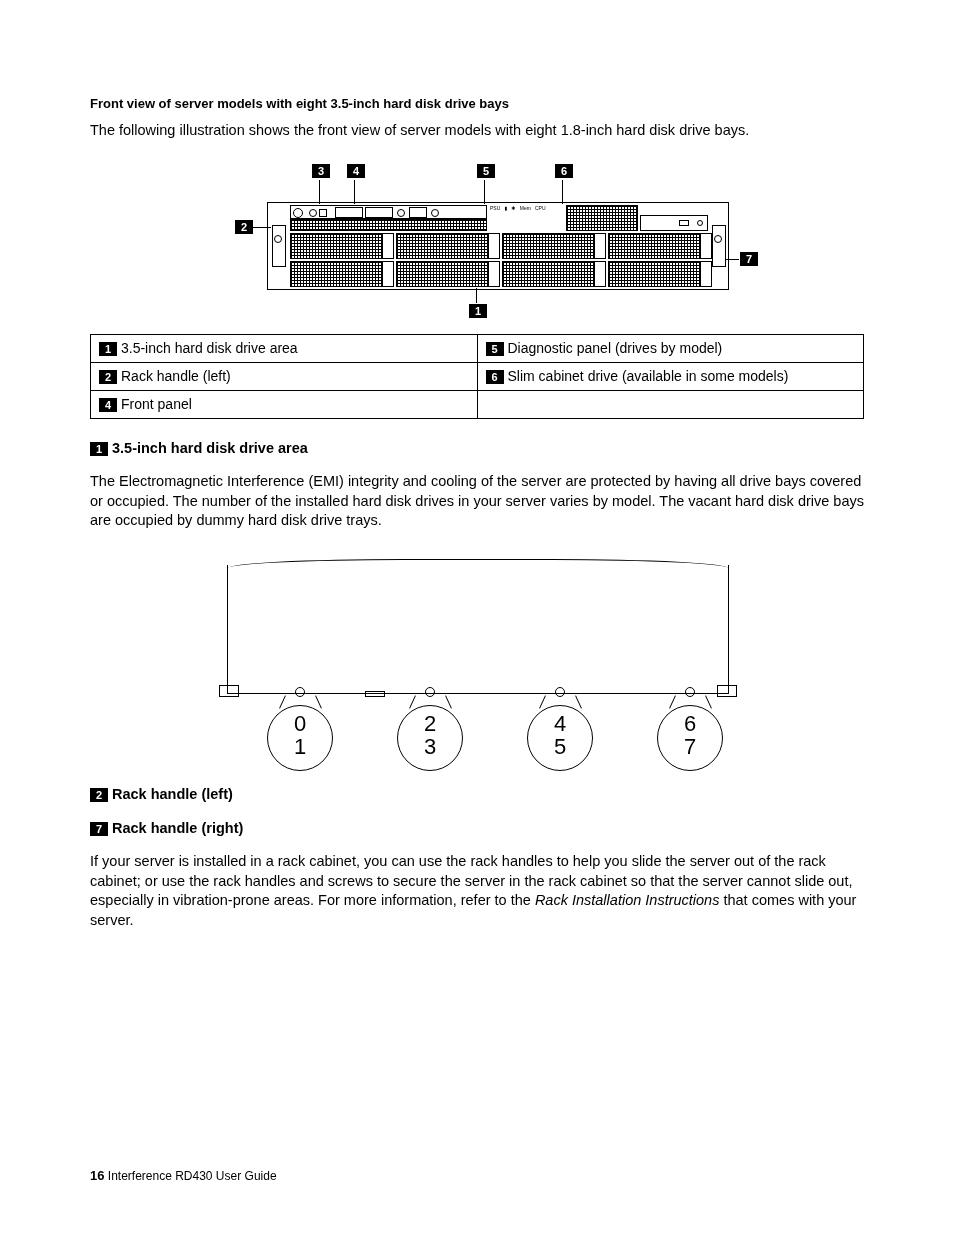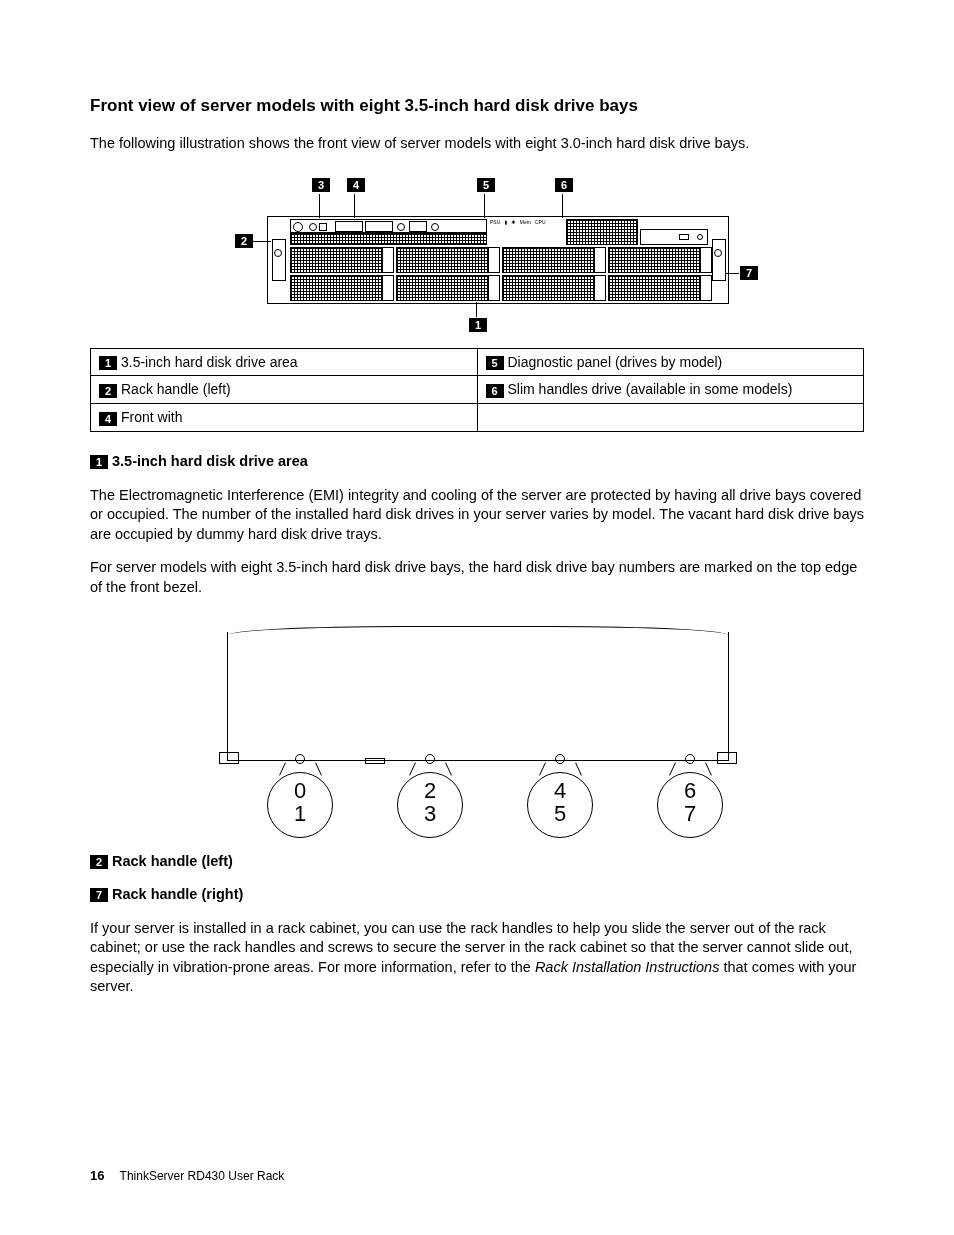--- a/index.html
+++ b/index.html
@@ -12,23 +12,23 @@
     background: #fff;
   }
   .page {
     width: 954px;
     height: 1235px;
     box-sizing: border-box;
     padding: 95px 90px 40px 90px;
     position: relative;
   }
   h2.section-title {
-    font-size: 17px;
+    font-size: 13px;
     font-weight: bold;
-    margin: 0 0 16px 0;
+    margin: 0 0 8px 0;
   }
   p { margin: 0 0 14px 0; }
   .fig-caption {
     font-style: italic;
     font-size: 13px;
     margin: 8px 0 14px 0;
   }
   .callout-num {
     display: inline-block;
     background: #000;
@@ -58,21 +58,21 @@
     font-weight: bold;
     margin: 0 0 14px 0;
     font-size: 14.5px;
   }
   .footer {
     position: absolute;
     bottom: 50px;
     left: 90px;
     font-size: 12px;
   }
-  .footer .pagenum { font-weight: bold; margin-right: 12px; font-size: 13px;}
+  .footer .pagenum { font-weight: bold; margin-right: 0; font-size: 13px;}
   
   .fig1 {
     width: 540px;
     margin: 24px auto 10px auto;
     position: relative;
     height: 160px;
   }
   .server-front {
     position: absolute;
     left: 60px; top: 38px;
@@ -118,21 +118,21 @@
   .bpleader { position:absolute; width:1px; background:#000; }
   .bpdot { position:absolute; width:8px; height:8px; border:1px solid #000; border-radius:50%; }
   .italic { font-style: italic; }
 </style>
 </head>
 <body>
 
 <div class="page">
 
   <h2 class="section-title">Front view of server models with eight 3.5-inch hard disk drive bays</h2>
-  <p>The following illustration shows the front view of server models with eight 3.0-inch hard disk drive bays.</p>
+  <p>The following illustration shows the front view of server models with eight 1.8-inch hard disk drive bays.</p>
 
   <div class="fig1">
 
     <div class="cnum" style="left:105px; top:0;">3</div>
     <div class="leader" style="left:112px; top:16px; width:1px; height:24px;"></div>
     <div class="cnum" style="left:140px; top:0;">4</div>
     <div class="leader" style="left:147px; top:16px; width:1px; height:24px;"></div>
     <div class="cnum" style="left:270px; top:0;">5</div>
     <div class="leader" style="left:277px; top:16px; width:1px; height:24px;"></div>
     <div class="cnum" style="left:348px; top:0;">6</div>
@@ -196,34 +196,33 @@
 
 
   <table class="legend">
     <tbody>
         <tr>
       <td><span class="callout-num">1</span><span>3.5-inch hard disk drive area</span></td>
       <td><span class="callout-num">5</span><span>Diagnostic panel (drives by model)</span></td>
     </tr>
     <tr>
       <td><span class="callout-num">2</span><span>Rack handle (left)</span></td>
-      <td><span class="callout-num">6</span><span>Slim handles drive (available in some models)</span></td>
+      <td><span class="callout-num">6</span><span>Slim cabinet drive (available in some models)</span></td>
     </tr>
     <tr>
-      <td><span class="callout-num">4</span><span>Front with</span></td>
+      <td><span class="callout-num">4</span><span>Front panel</span></td>
       <td></td>
     </tr>
   </tbody>
     </table>
 
   <div class="sub-heading">
     <span class="callout-num">1</span><span>3.5-inch hard disk drive area</span>
   </div>
   <p>The Electromagnetic Interference (EMI) integrity and cooling of the server are protected by having all drive bays covered or occupied. The number of the installed hard disk drives in your server varies by model. The vacant hard disk drive bays are occupied by dummy hard disk drive trays.</p>
-  <p>For server models with eight 3.5-inch hard disk drive bays, the hard disk drive bay numbers are marked on the top edge of the front bezel.</p>
 
   <div class="fig2">
     <div class="server-top"></div>
     <div class="handle" style="left:22px; top:130px;"></div>
     <div class="handle" style="left:520px; top:130px;"></div>
 
     <div class="bpdot" style="left:98px; top:132px;"></div>
     <div class="bpdot" style="left:228px; top:132px;"></div>
     <div class="bpdot" style="left:358px; top:132px;"></div>
     <div class="bpdot" style="left:488px; top:132px;"></div>
@@ -265,15 +264,15 @@
   </div>
   <div class="sub-heading">
     <span class="callout-num">7</span><span>Rack handle (right)</span>
   </div>
   <p>
     <span>If your server is installed in a rack cabinet, you can use the rack handles to help you slide the server out of the rack cabinet; or use the rack handles and screws to secure the server in the rack cabinet so that the server cannot slide out, especially in vibration-prone areas. For more information, refer to the </span><span class="italic">Rack Installation Instructions</span><span> that comes with your server.</span>
   </p>
 
   <div class="footer">
     <span class="pagenum">16</span>
-    <span>ThinkServer RD430 User Rack</span>
+    <span>Interference RD430 User Guide</span>
   </div>
 </div>
 
 </body></html>

